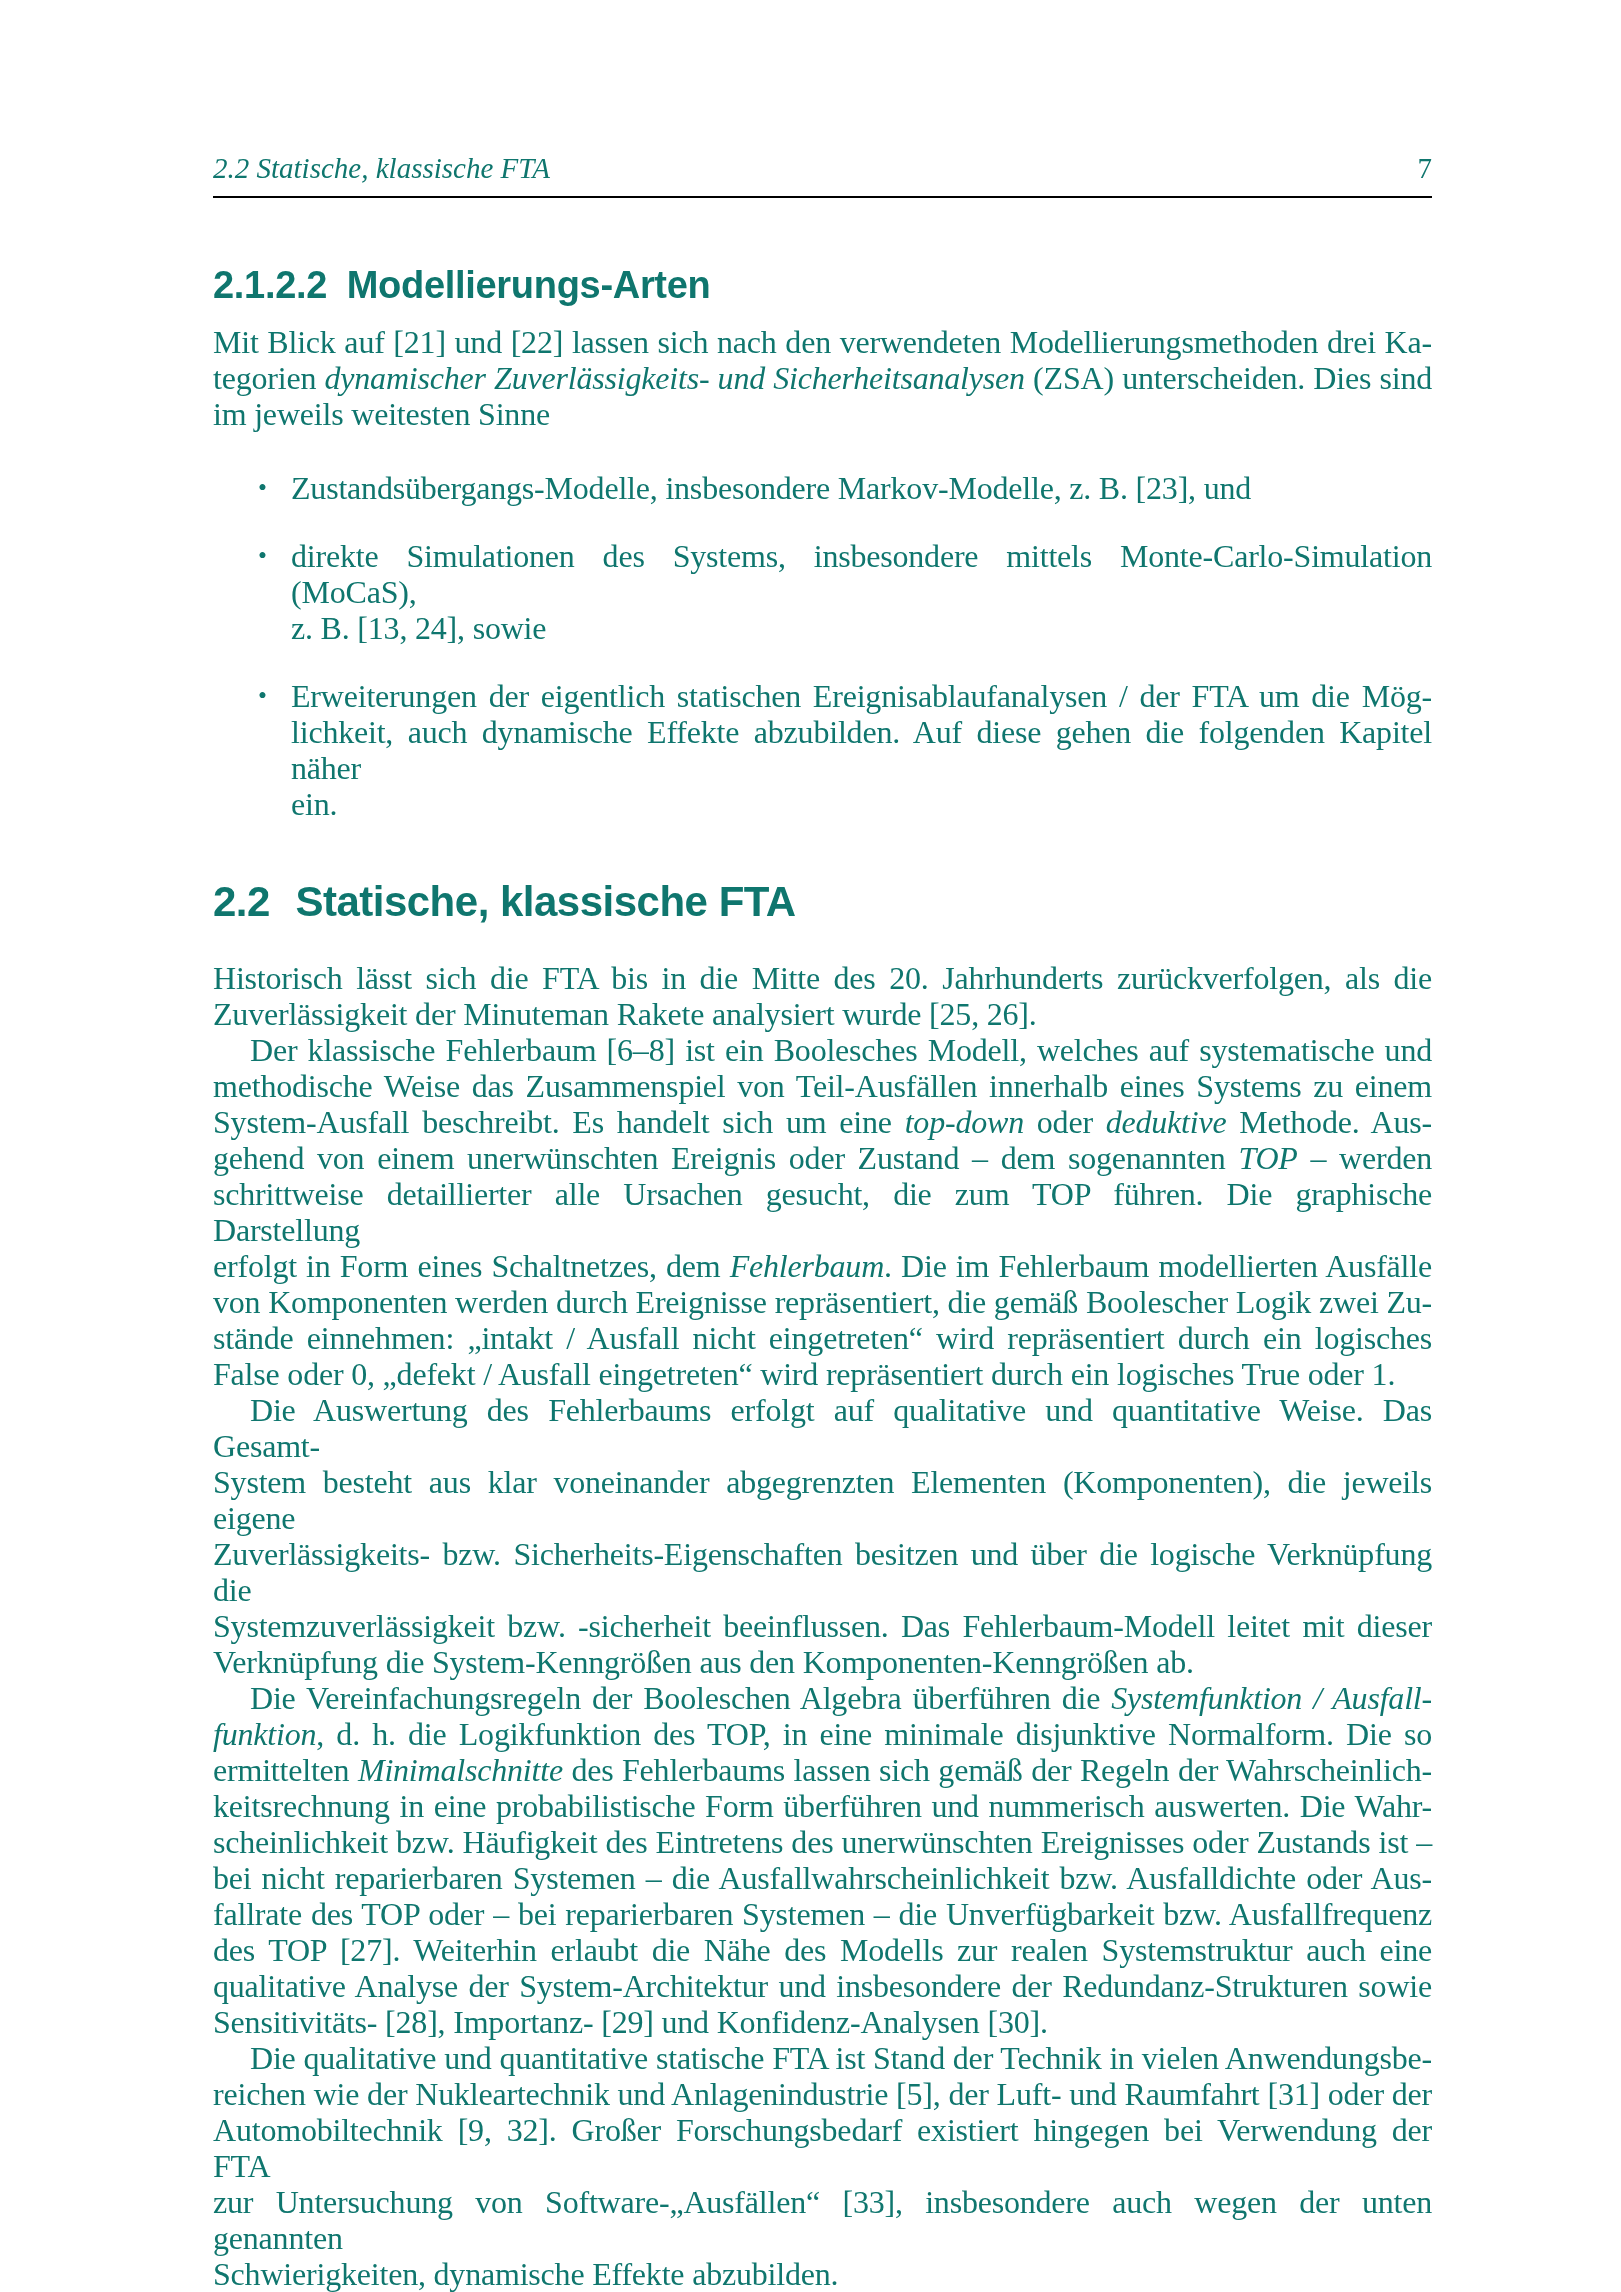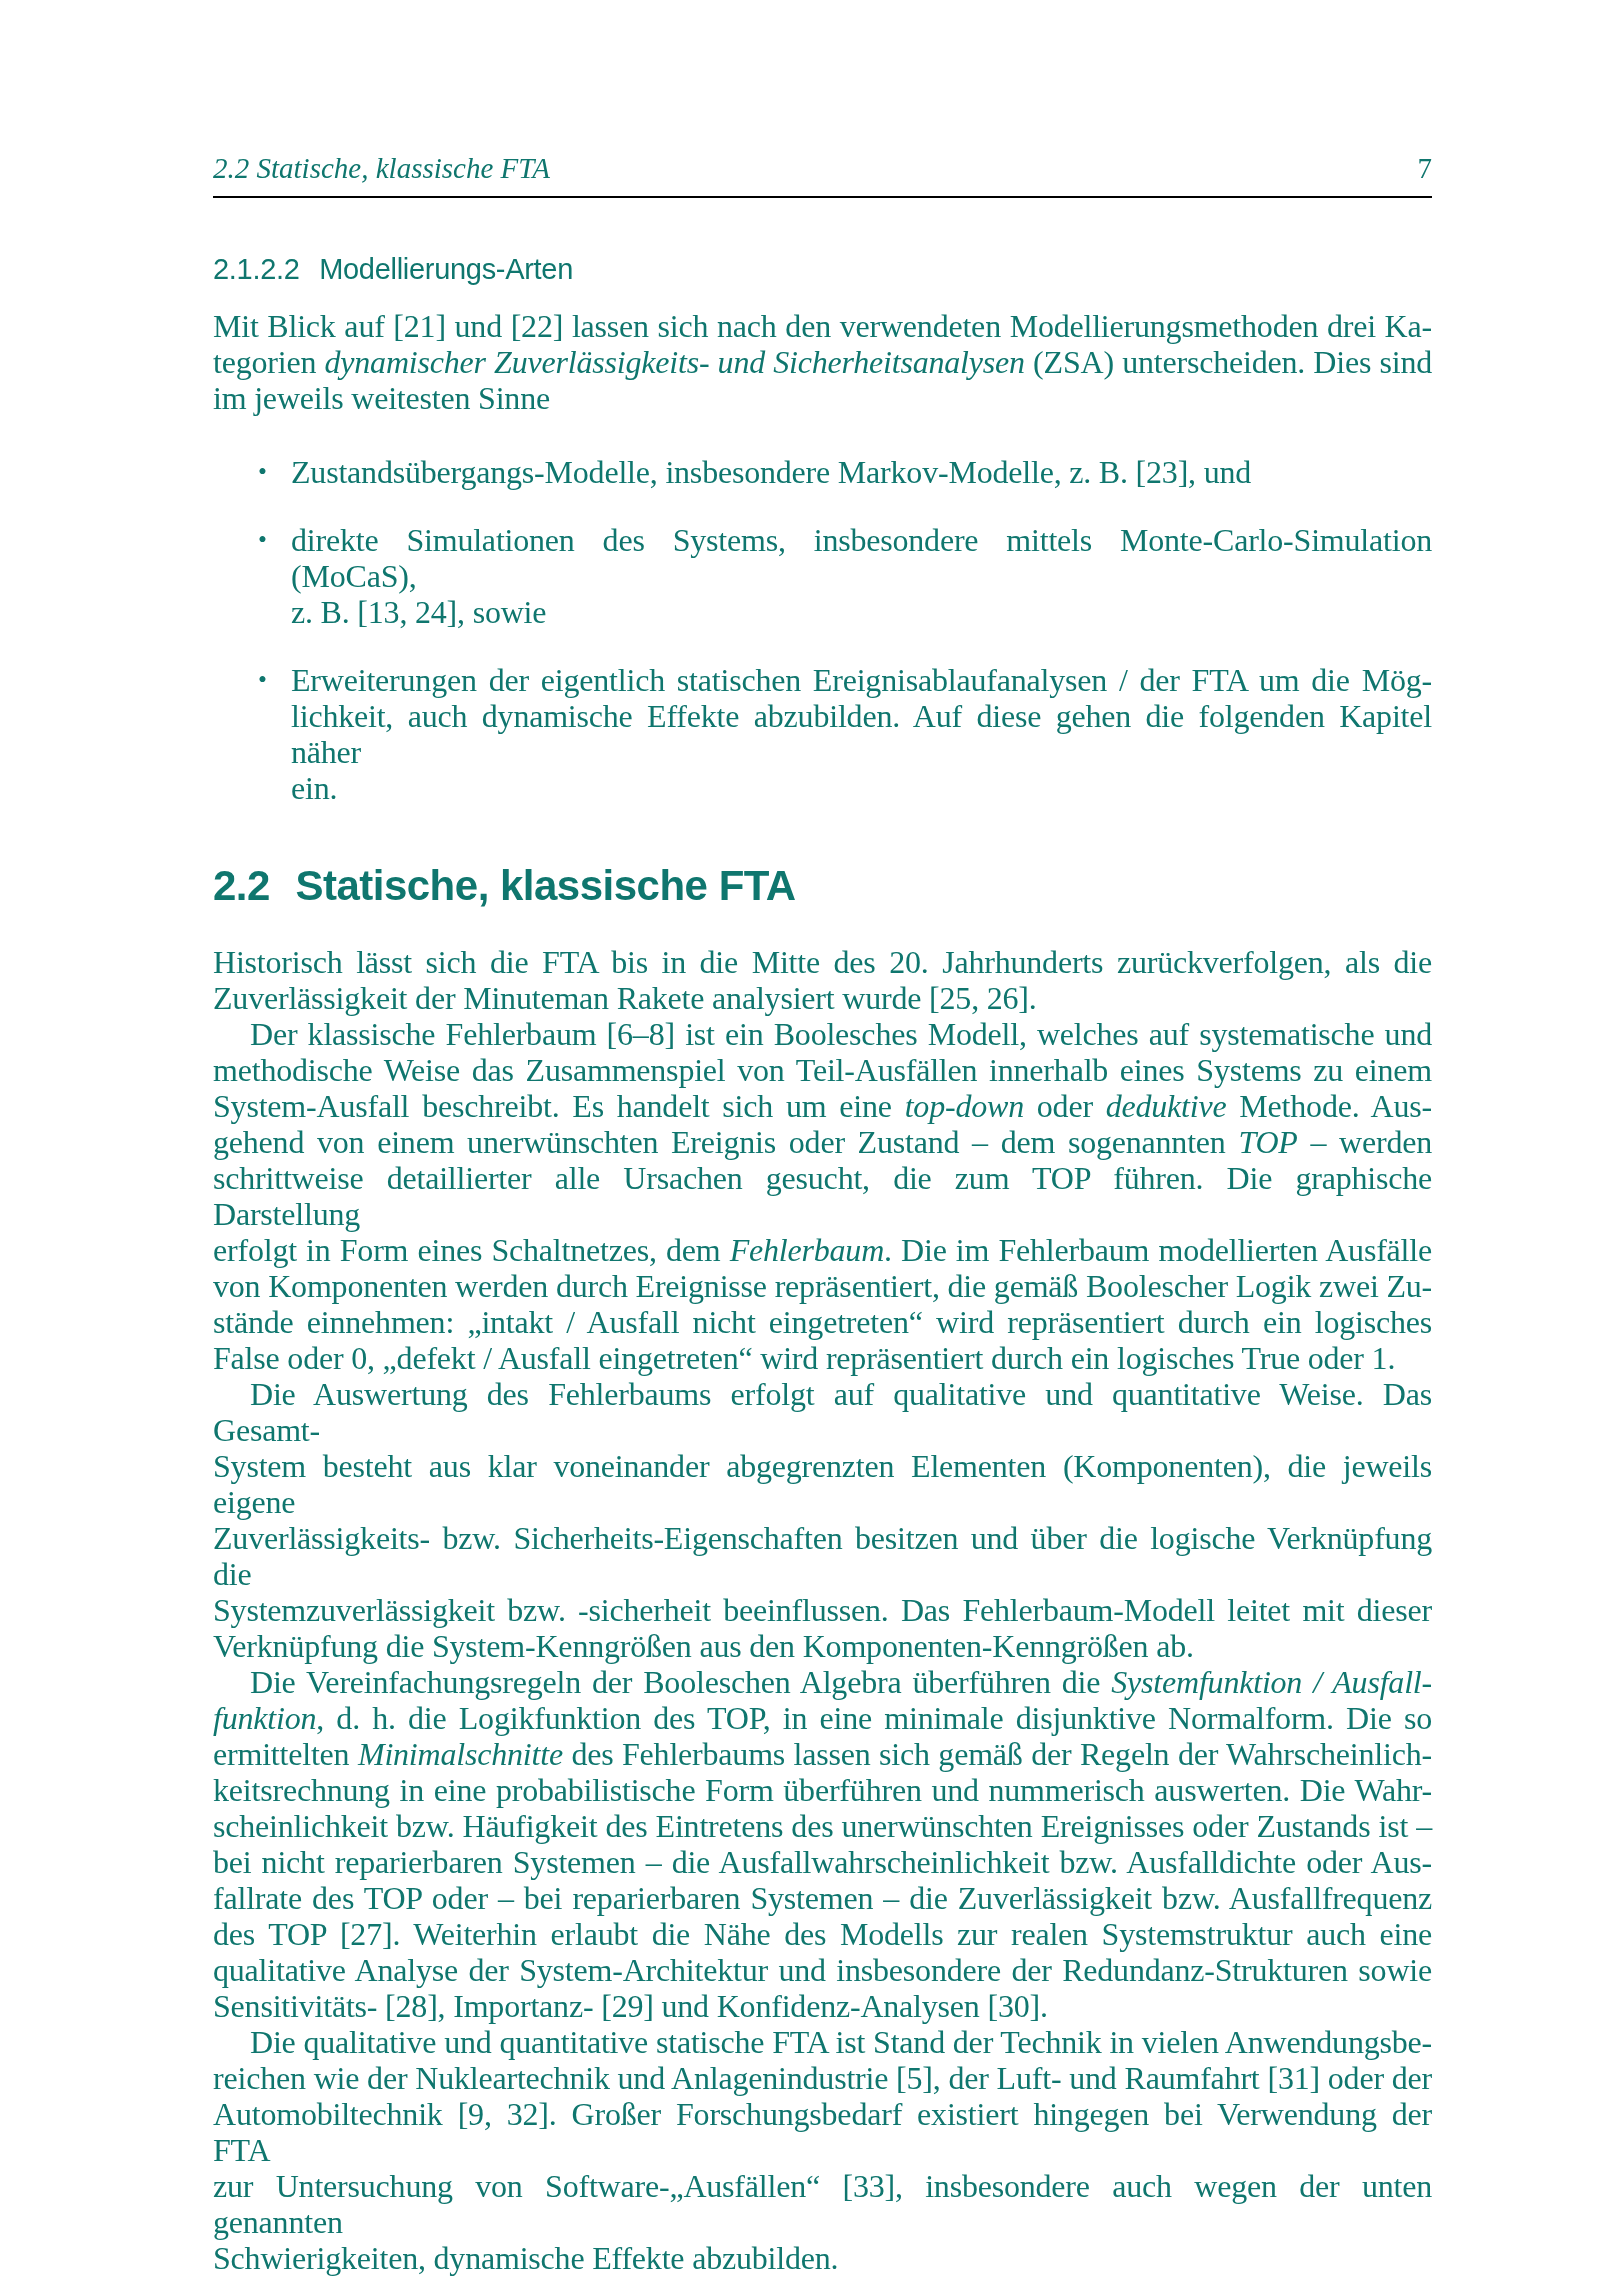--- a/index.html
+++ b/index.html
@@ -30,24 +30,24 @@
   .running-header .hdr-label { font-style: italic; }
   .running-header .hdr-page { font-style: normal; }
   .head-rule {
     margin-top: 7.8px;
     border: none;
     border-top: 2.5px solid #000;
     height: 0;
   }
   
   .subsection-heading {
-    margin-top: 52px;
+    margin-top: 68px;
     font-family: "Liberation Sans", sans-serif;
-    font-weight: normal;
-    font-size: 29px;
+    font-weight: bold;
+    font-size: 38px;
     line-height: 39px;
     letter-spacing: -0.3px;
   }
   .subsection-heading .h-num { margin-right: 19.6px; }
   .section-heading {
     margin-top: 54px;
     font-family: "Liberation Sans", sans-serif;
     font-weight: bold;
     font-size: 42px;
     line-height: 51px;
@@ -153,21 +153,21 @@
           <div class="line">Systemzuverlässigkeit bzw. -sicherheit beeinflussen. Das Fehlerbaum-Modell leitet mit dieser</div>
           <div class="line last">Verknüpfung die System-Kenngrößen aus den Komponenten-Kenngrößen ab.</div>
         </div>
         <div class="paragraph">
           <div class="line ind">Die Vereinfachungsregeln der Booleschen Algebra überführen die <i>Systemfunktion / Ausfall-</i></div>
           <div class="line"><i>funktion</i>, d. h. die Logikfunktion des TOP, in eine minimale disjunktive Normalform. Die so</div>
           <div class="line">ermittelten <i>Minimalschnitte</i> des Fehlerbaums lassen sich gemäß der Regeln der Wahrscheinlich-</div>
           <div class="line">keitsrechnung in eine probabilistische Form überführen und nummerisch auswerten. Die Wahr-</div>
           <div class="line">scheinlichkeit bzw. Häufigkeit des Eintretens des unerwünschten Ereignisses oder Zustands ist –</div>
           <div class="line">bei nicht reparierbaren Systemen – die Ausfallwahrscheinlichkeit bzw. Ausfalldichte oder Aus-</div>
-          <div class="line">fallrate des TOP oder – bei reparierbaren Systemen – die Zuverlässigkeit bzw. Ausfallfrequenz</div>
+          <div class="line">fallrate des TOP oder – bei reparierbaren Systemen – die Unverfügbarkeit bzw. Ausfallfrequenz</div>
           <div class="line">des TOP [27]. Weiterhin erlaubt die Nähe des Modells zur realen Systemstruktur auch eine</div>
           <div class="line">qualitative Analyse der System-Architektur und insbesondere der Redundanz-Strukturen sowie</div>
           <div class="line last">Sensitivitäts- [28], Importanz- [29] und Konfidenz-Analysen [30].</div>
         </div>
         <div class="paragraph">
           <div class="line ind">Die qualitative und quantitative statische FTA ist Stand der Technik in vielen Anwendungsbe-</div>
           <div class="line">reichen wie der Nukleartechnik und Anlagenindustrie [5], der Luft- und Raumfahrt [31] oder der</div>
           <div class="line">Automobiltechnik [9, 32]. Großer Forschungsbedarf existiert hingegen bei Verwendung der FTA</div>
           <div class="line">zur Untersuchung von Software-„Ausfällen“ [33], insbesondere auch wegen der unten genannten</div>
           <div class="line last">Schwierigkeiten, dynamische Effekte abzubilden.</div>

